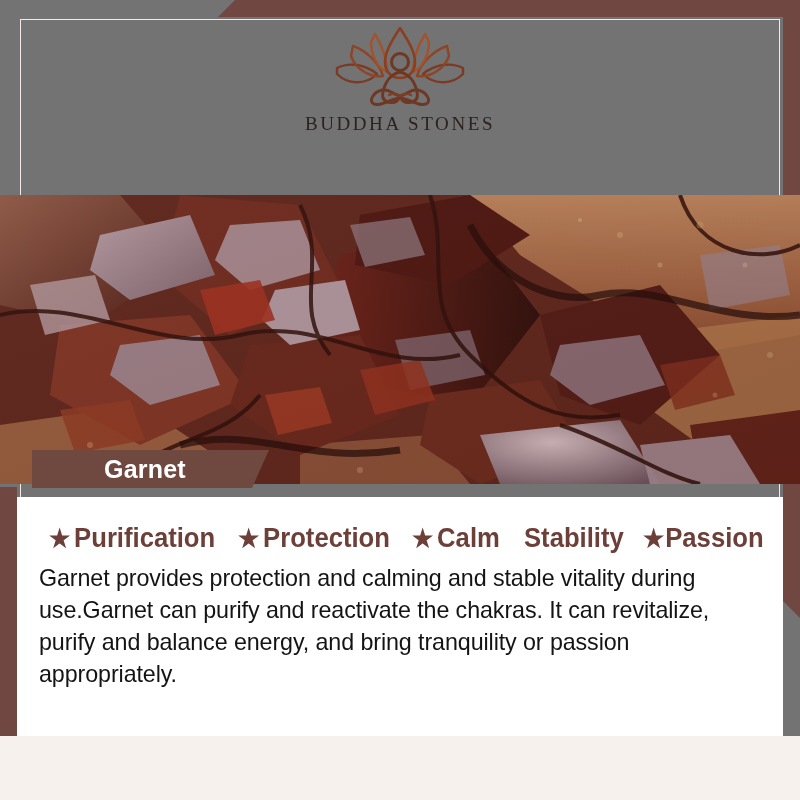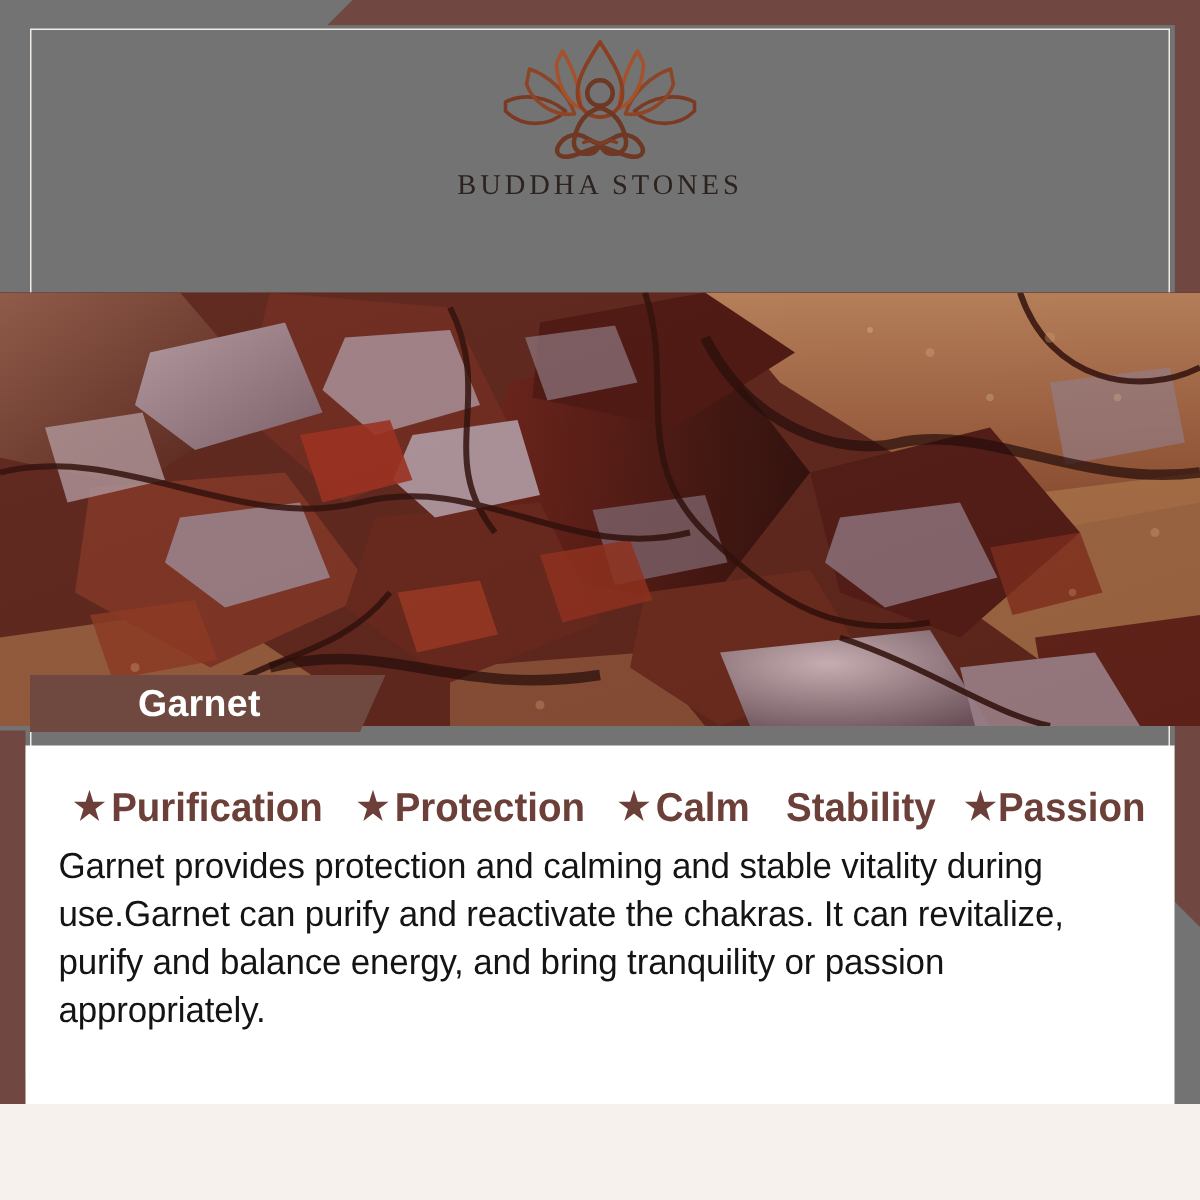--- a/index.html
+++ b/index.html
@@ -122,21 +122,21 @@
     width: 800px;
     height: 289px;
     overflow: hidden;
     background: #5d2a22;
   }
   .photo svg { display: block; width: 800px; height: 289px; }
 
   
   .nameplate {
     position: absolute;
-    left: 20px;
+    left: 32px;
     top: 450px;
     width: 237px;
     height: 38px;
     background: #6f4840;
     clip-path: polygon(0 0, 100% 0, calc(100% - 17px) 100%, 0 100%);
     display: flex;
     align-items: center;
     z-index: 7;
   }
   .nameplate-text {

